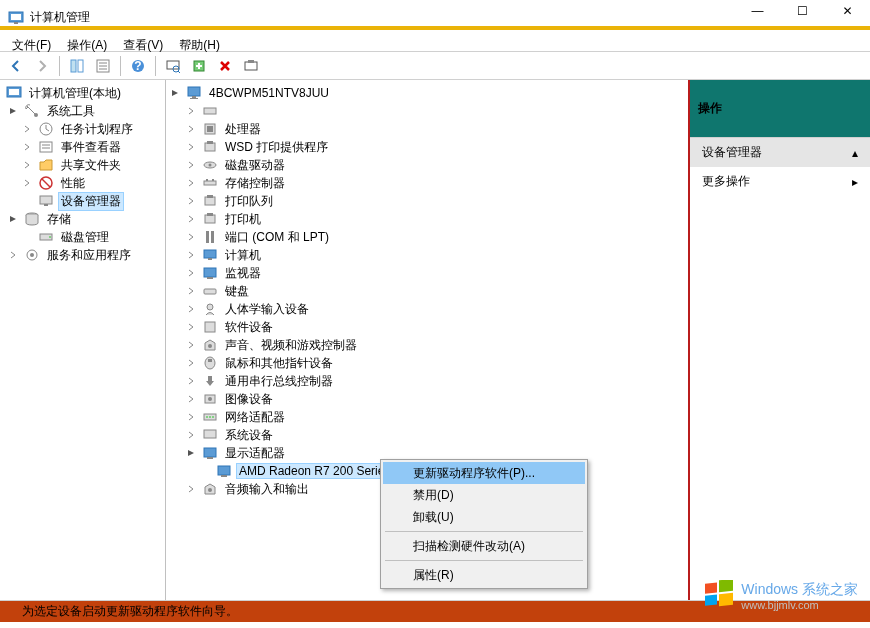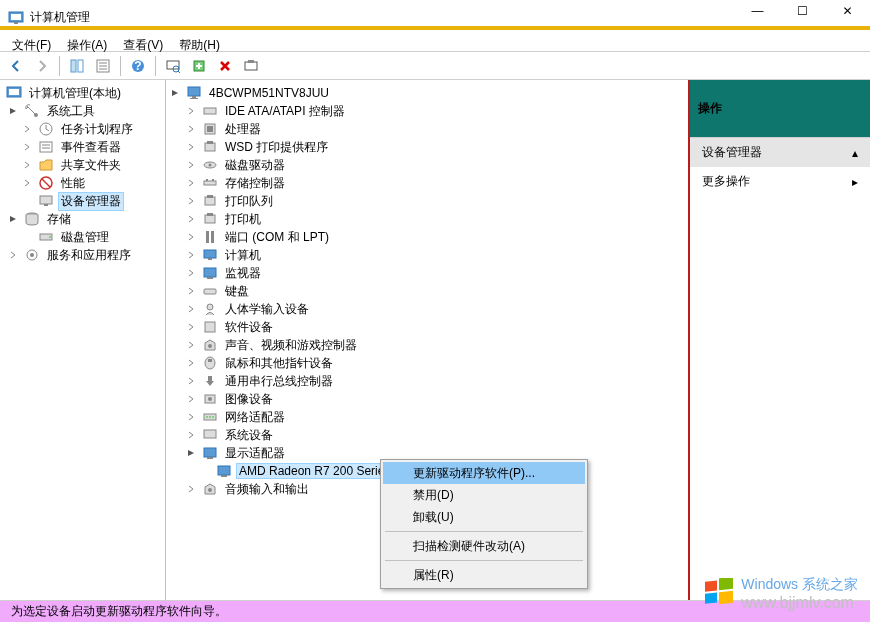--- a/index.html
+++ b/index.html
@@ -32,25 +32,25 @@
 .tree-expander { width: 14px; height: 14px; display: inline-flex; align-items: center; justify-content: center; cursor: pointer; flex-shrink: 0; }
 .tree-icon { width: 16px; height: 16px; margin: 0 4px; flex-shrink: 0; }
 .tree-label { padding: 1px 3px; }
 .tree-label.selected { background: #cce8ff; border: 1px solid #99d1ff; padding: 0 2px; }
 
 .context-menu { position: absolute; background: #f0f0f0; border: 1px solid #a0a0a0; box-shadow: 2px 2px 4px rgba(0,0,0,0.3); width: 208px; padding: 2px; z-index: 100; }
 .ctx-item { height: 22px; display: flex; align-items: center; padding: 0 20px 0 30px; }
 .ctx-item.highlight { background: #90c8f6; }
 .ctx-sep { height: 1px; background: #c0c0c0; margin: 3px 2px; }
 
-.statusbar { height: 22px; border-top: 1px solid #d0d0d0; display: flex; align-items: center; padding: 0 11px; background: #f0abfc; }
+.statusbar { height: 22px; border-top: 1px solid #d0d0d0; display: flex; align-items: center; padding: 0 22px; background: #c2410c; }
 
 .watermark { position: absolute; bottom: 16px; right: 12px; display: flex; align-items: center; gap: 6px; z-index: 200; }
 .watermark-text { color: #66a8e8; font-size: 14px; }
-.watermark-sub { color: #c0c0c0; font-size: 16px; }
+.watermark-sub { color: #c0c0c0; font-size: 11px; }
 
 svg { display: block; }
 </style>
 </head>
 <body>
 
 <div class="titlebar">
   <svg class="titlebar-icon" viewBox="0 0 16 16">
       <rect x="1" y="2" width="14" height="10" fill="#5b9bd5" stroke="#2e75b6"></rect>
       <rect x="3" y="4" width="10" height="6" fill="#fff"></rect>
@@ -274,21 +274,20 @@
         <div class="tree-row">
           <span class="tree-indent" style="width:16px"></span>
           <span class="tree-expander">
             <svg width="10" height="10" viewBox="0 0 10 10">
               <path d="M3 2 L7 5 L3 8" stroke="#888" fill="none"></path>
             </svg>
           </span>
           <svg class="tree-icon" viewBox="0 0 16 16">
             <rect x="2" y="5" width="12" height="6" fill="#ddd" stroke="#888"></rect>
           </svg>
-          <span class="tree-label">IDE ATA/ATAPI 控制器</span>
         </div>
         <div class="tree-row">
           <span class="tree-indent" style="width:16px"></span>
           <span class="tree-expander">
             <svg width="10" height="10" viewBox="0 0 10 10">
               <path d="M3 2 L7 5 L3 8" stroke="#888" fill="none"></path>
             </svg>
           </span>
           <svg class="tree-icon" viewBox="0 0 16 16">
             <rect x="3" y="3" width="10" height="10" fill="#ddd" stroke="#888"></rect>

